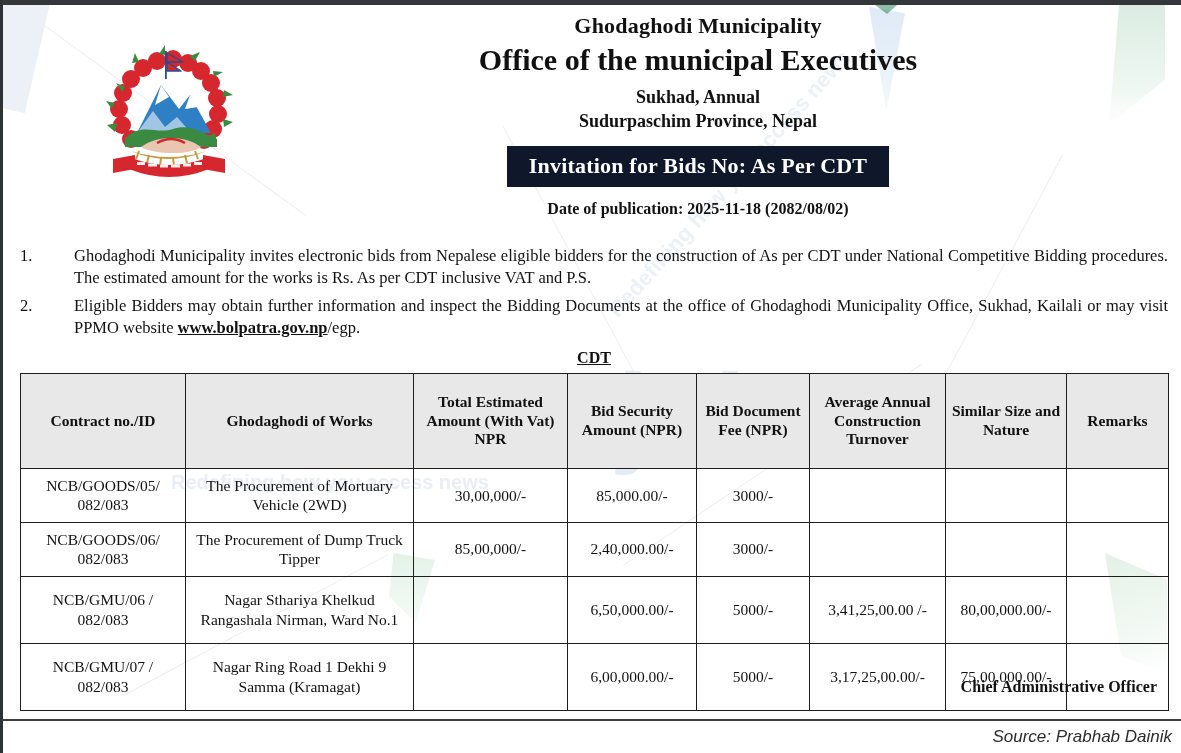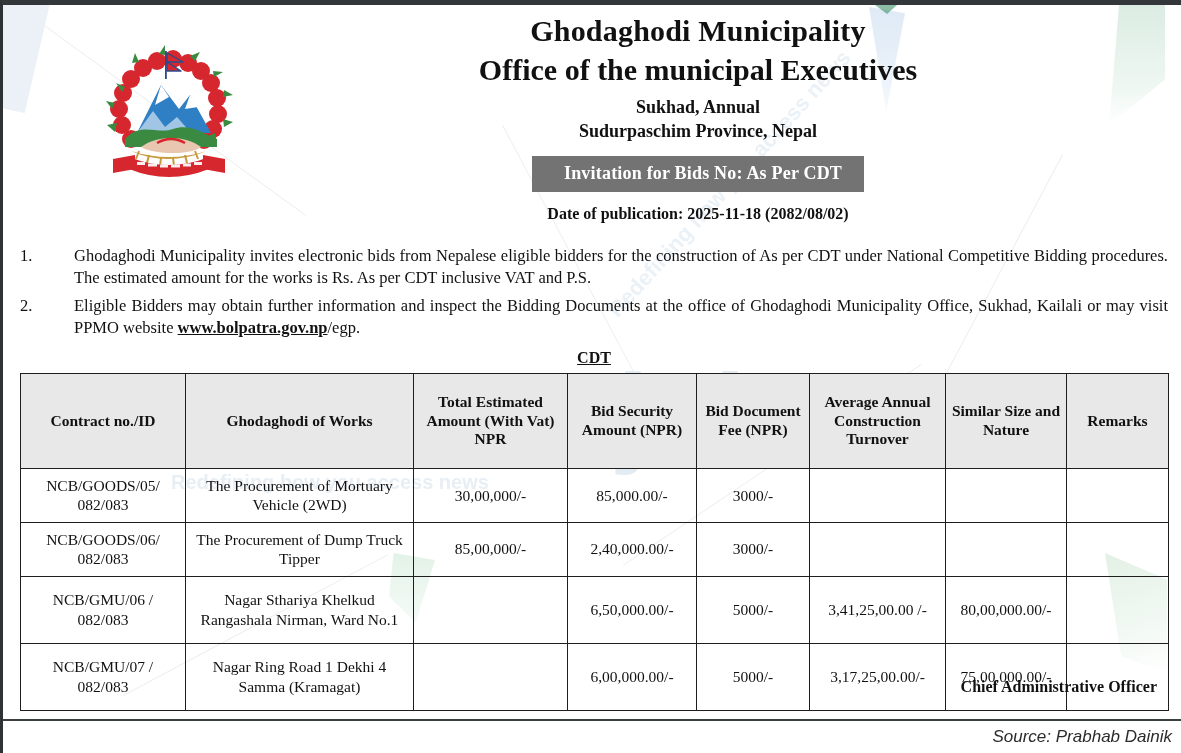--- a/index.html
+++ b/index.html
@@ -89,21 +89,21 @@
     left: 92px; top: 30px;
     width: 148px; height: 152px;
   }
   .title-block {
     position: absolute;
     left: 250px; top: 8px;
     width: 890px;
     text-align: center;
   }
   .org-name {
-    font-size: 30px;
+    font-size: 22px;
     font-weight: bold;
     letter-spacing: .2px;
     color: #111;
     line-height: 1.22;
   }
   .org-office {
     font-size: 30px;
     font-weight: bold;
     color: #111;
     line-height: 1.22;
@@ -112,25 +112,25 @@
   .org-addr1, .org-addr2 {
     font-size: 18px;
     font-weight: bold;
     color: #111;
     line-height: 1.32;
   }
   .org-addr1 { margin-top: 8px; }
 
   .ifb-banner {
     display: inline-block;
-    background: #737373;
+    background: #0f172a;
     color: #ffffff;
-    font-size: 18px;
-    font-weight: bold;
-    padding: 7px 22px 8px 32px;
+    font-size: 22px;
+    font-weight: bold;
+    padding: 7px 22px 8px 22px;
     margin-top: 12px;
     letter-spacing: .2px;
   }
   .pub-date {
     font-size: 16px;
     font-weight: bold;
     color: #111;
     margin-top: 13px;
   }
 
@@ -396,21 +396,21 @@
           <td>Nagar Sthariya Khelkud Rangashala Nirman, Ward No.1</td>
           <td></td>
           <td>6,50,000.00/-</td>
           <td>5000/-</td>
           <td>3,41,25,00.00 /-</td>
           <td>80,00,000.00/-</td>
           <td></td>
         </tr>
         <tr class="r-works">
           <td>NCB/GMU/07 / 082/083</td>
-          <td>Nagar Ring Road 1 Dekhi 4 Samma (Kramagat)</td>
+          <td>Nagar Ring Road 1 Dekhi 9 Samma (Kramagat)</td>
           <td></td>
           <td>6,00,000.00/-</td>
           <td>5000/-</td>
           <td>3,17,25,00.00/-</td>
           <td>75,00,000.00/-</td>
           <td></td>
         </tr>
       </tbody>
     </table>
 

